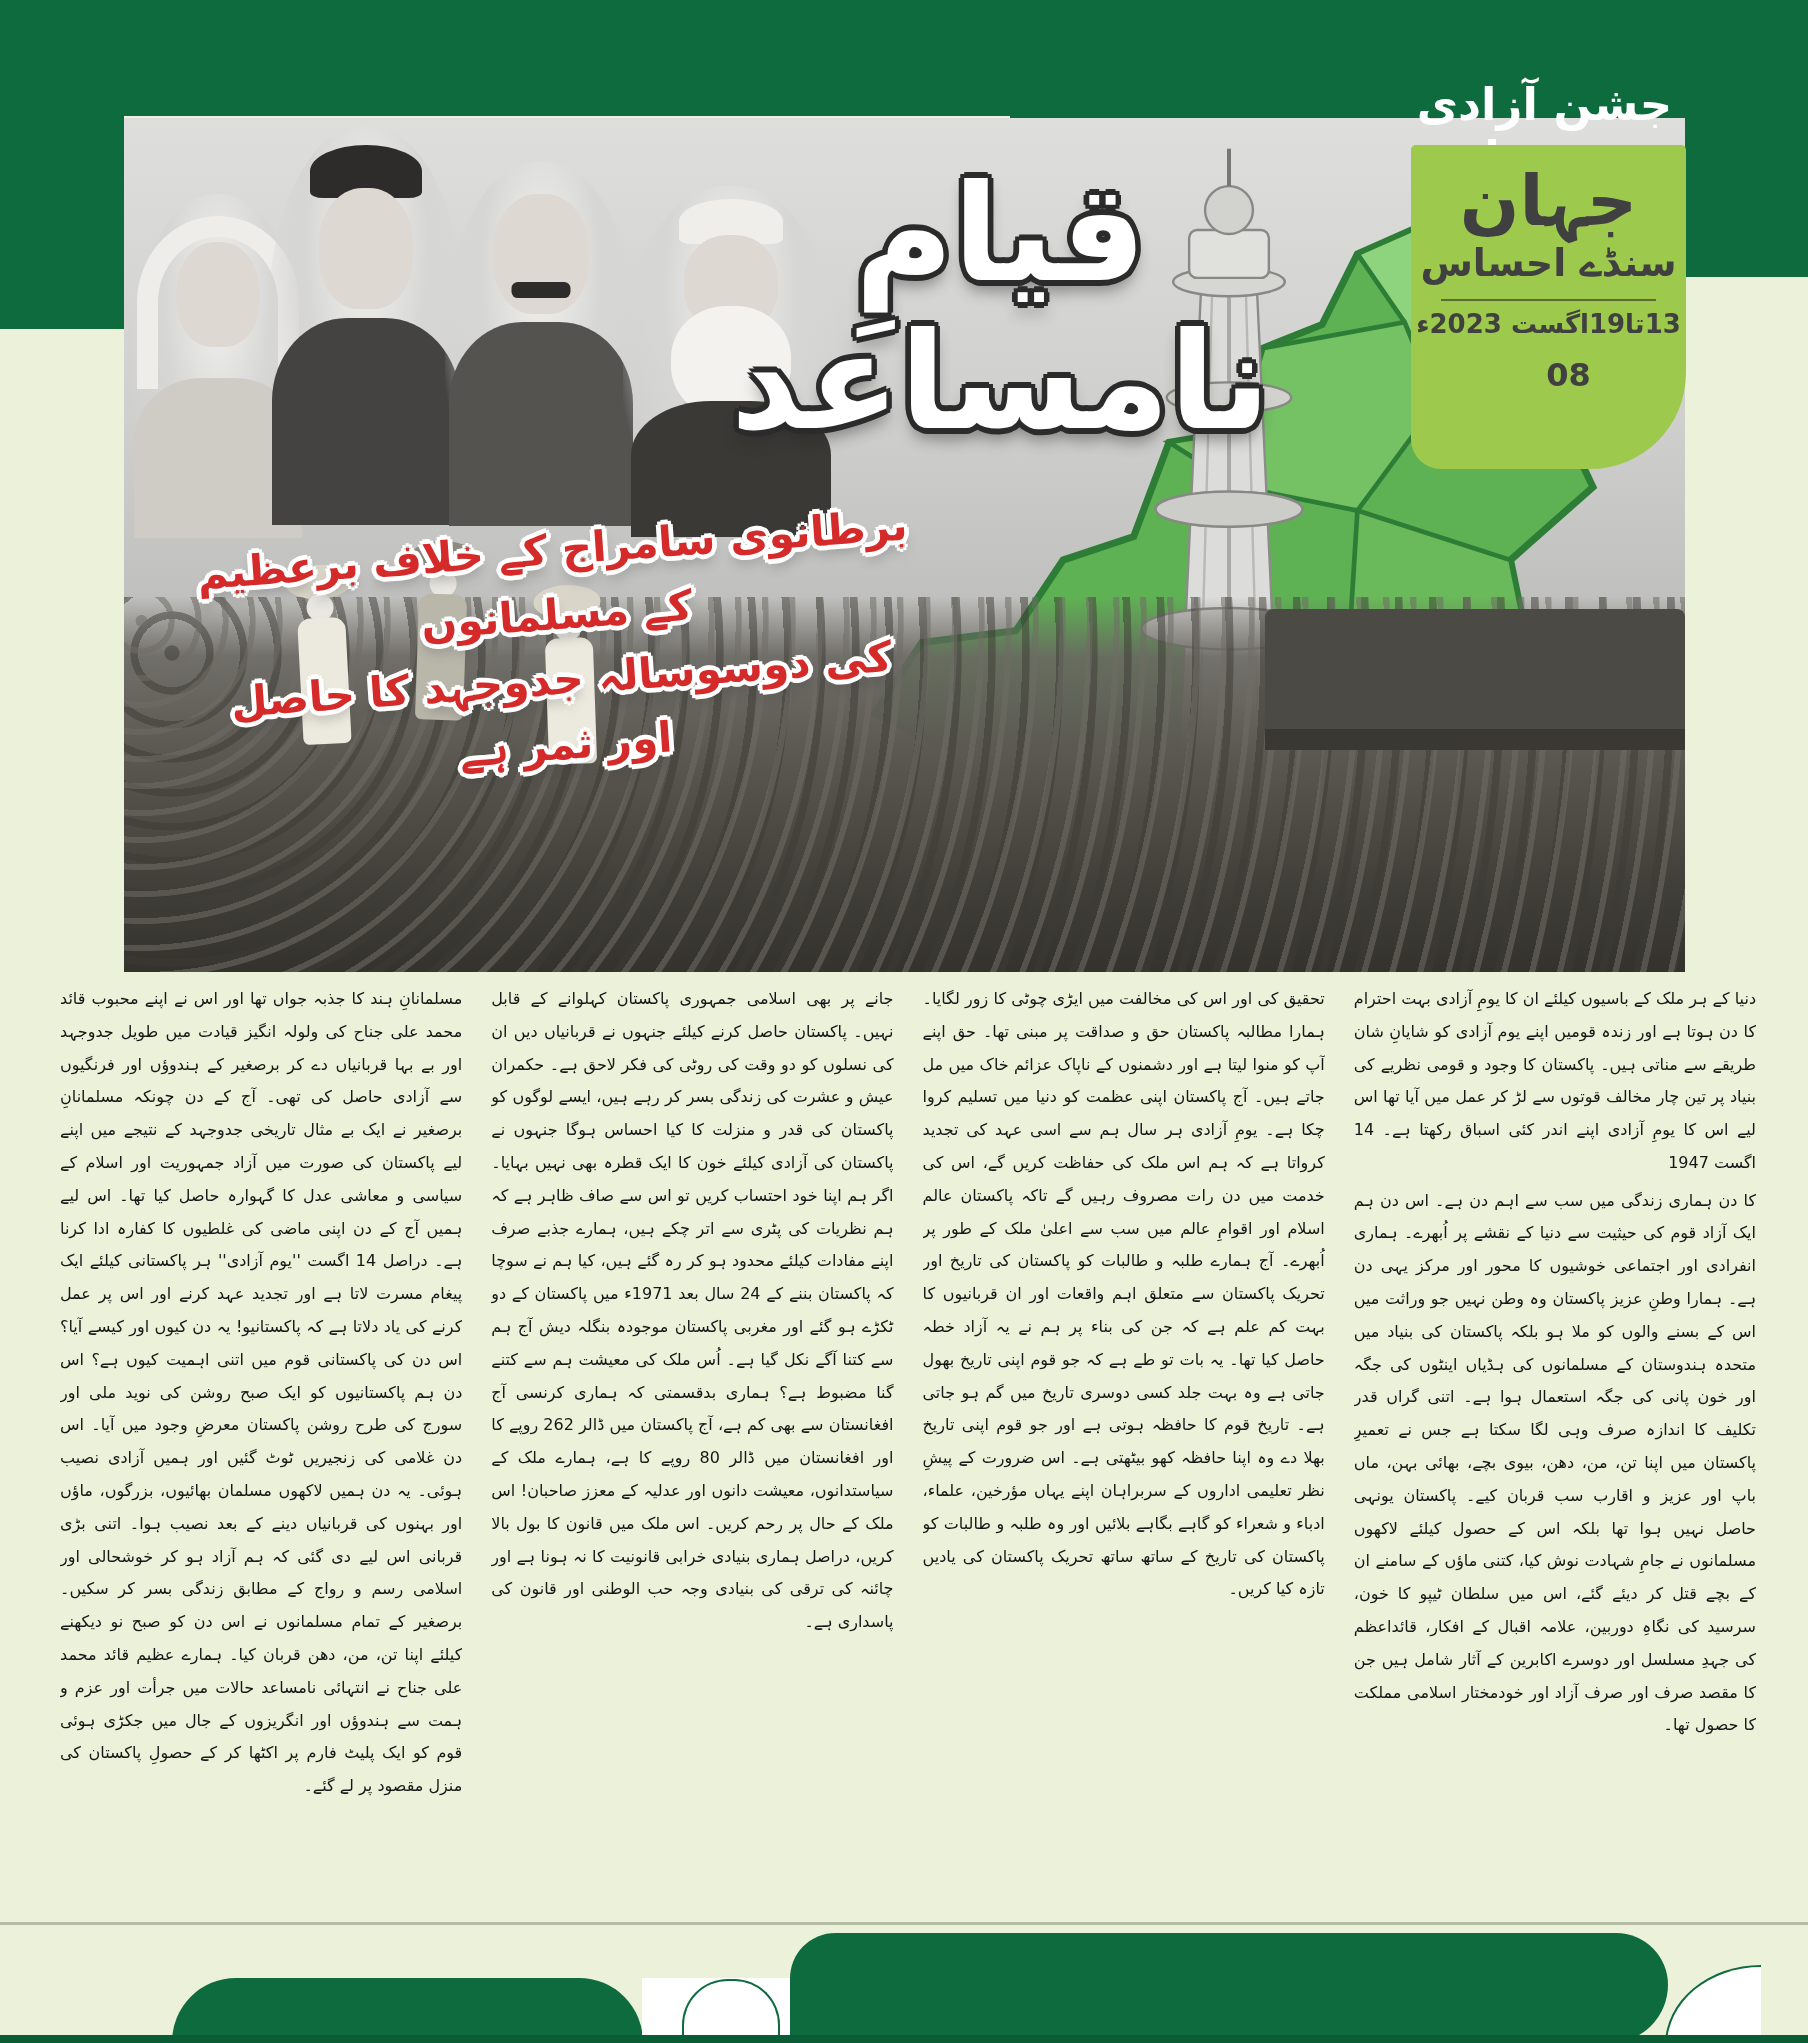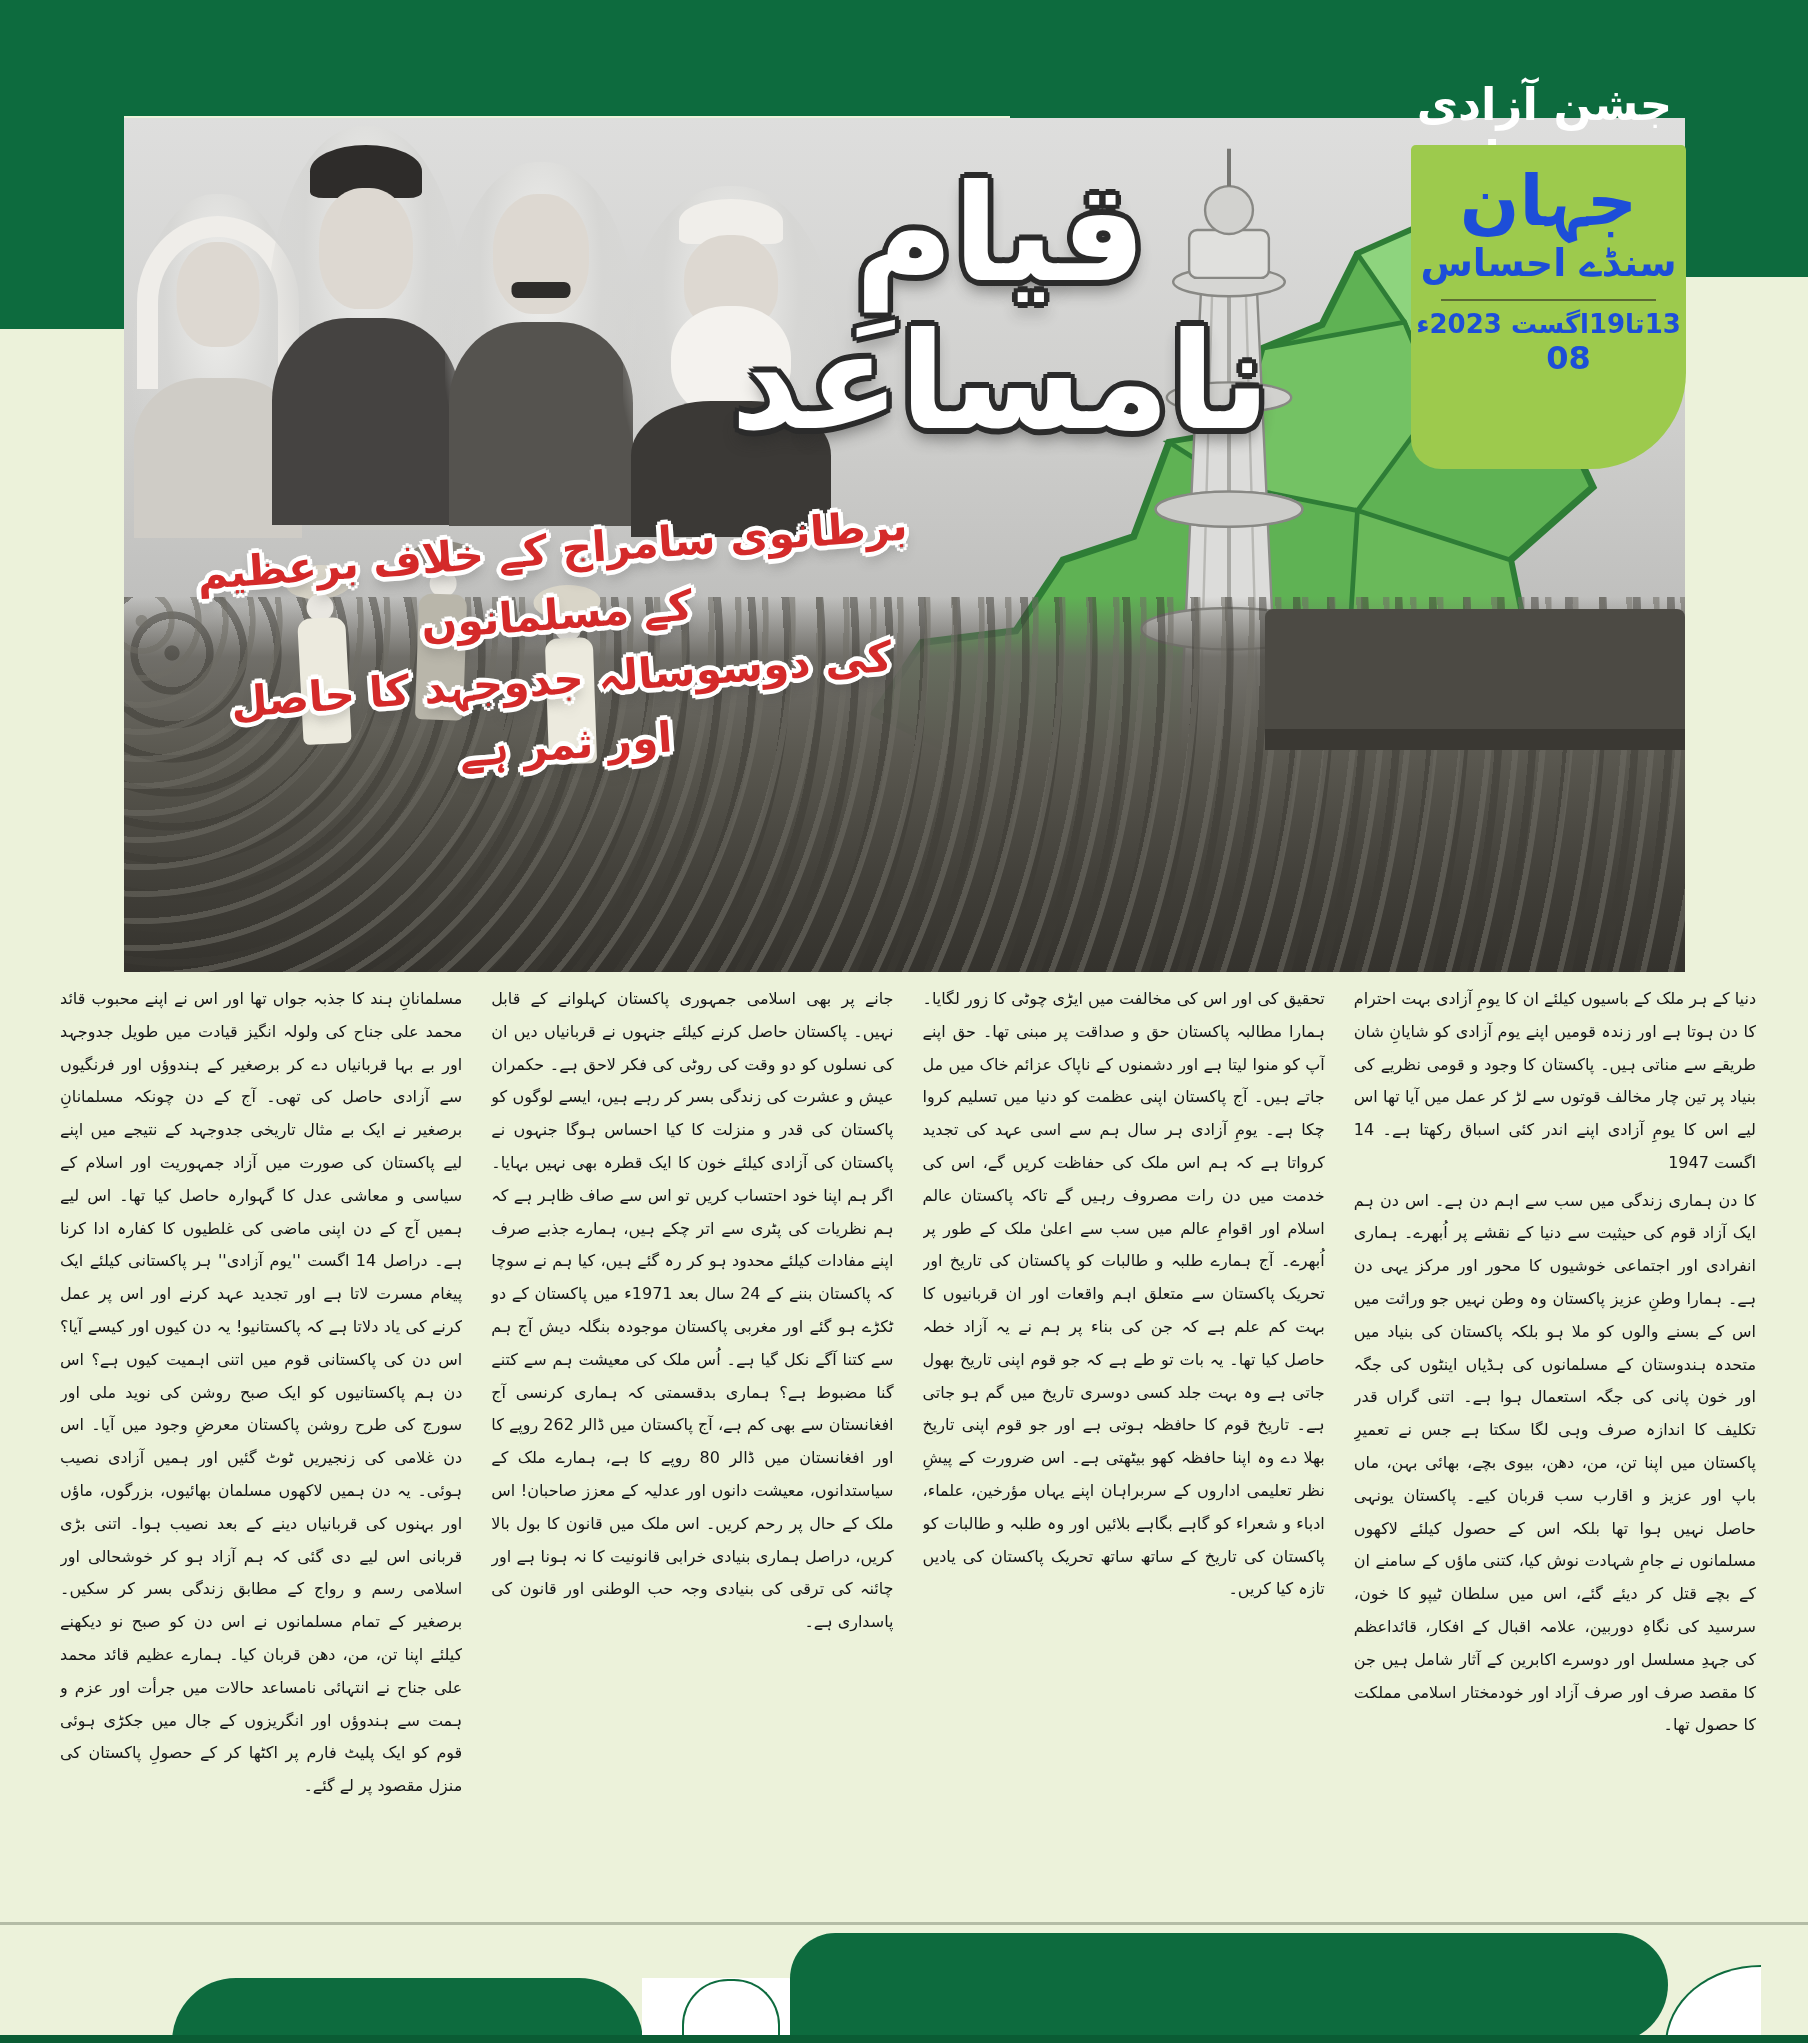--- a/index.html
+++ b/index.html
@@ -9,26 +9,26 @@
   
   .green{background:#0d6b3e;}
   #top-band{left:0;top:0;width:1808px;height:116px;}
   #left-band{left:0;top:0;width:124px;height:329px;}
   #banner-band{left:1010px;top:0;width:799px;height:174px;}
   #right-block{left:1678px;top:0;width:130px;height:277px;}
   #special-banner{left:1357px;top:78px;width:375px;text-align:center;color:#fff;
        font-size:45px;font-weight:bold;z-index:6;}
   
   #masthead{left:1411px;top:145px;width:275px;height:324px;background:#9dca4d;
-       border-radius:4.8px 4.8px 96px 30px;z-index:7;text-align:center;color:#1d4ed8;}
+       border-radius:4.8px 4.8px 96px 30px;z-index:7;text-align:center;color:#404040;}
   #masthead .mh-title{font-size:70px;font-weight:bold;margin-top:21px;line-height:1.0;}
   #masthead .mh-sub{font-size:38px;font-weight:bold;margin-top:4.8px;}
   #masthead .mh-rule{width:78%;height:1.6px;background:#5c6b33;margin:14.4px auto 8px auto;}
   #masthead .mh-date{font-size:26px;font-weight:bold;}
-  #masthead .mh-page{font-size:32px;font-weight:bold;margin-top:0;font-family:"DejaVu Sans",sans-serif;padding-left:40px;}
+  #masthead .mh-page{font-size:32px;font-weight:bold;margin-top:17px;font-family:"DejaVu Sans",sans-serif;padding-left:40px;}
   
   #hero{left:124px;top:118px;width:1561px;height:854px;overflow:hidden;
        background:linear-gradient(180deg,#dededd 0%,#cfcfcd 35%,#bdbdbb 60%,#a8a8a5 100%);z-index:1;}
   .portrait{position:absolute;border-radius:48% 48% 0 0;
        background:radial-gradient(ellipse at 50% 30%,#f1f1ef 0%,#d6d6d4 45%,rgba(200,200,198,0) 78%);}
   .face{position:absolute;left:50%;transform:translateX(-50%);background:#ddd8d1;
        border-radius:46% 46% 42% 42%;}
   .cap{position:absolute;left:50%;transform:translateX(-50%);background:#2e2c2a;border-radius:50% 50% 12% 12%;}
   .capw{background:#f0eeea;}
   .dupatta{position:absolute;left:50%;transform:translateX(-50%);border:21px solid #efede9;

